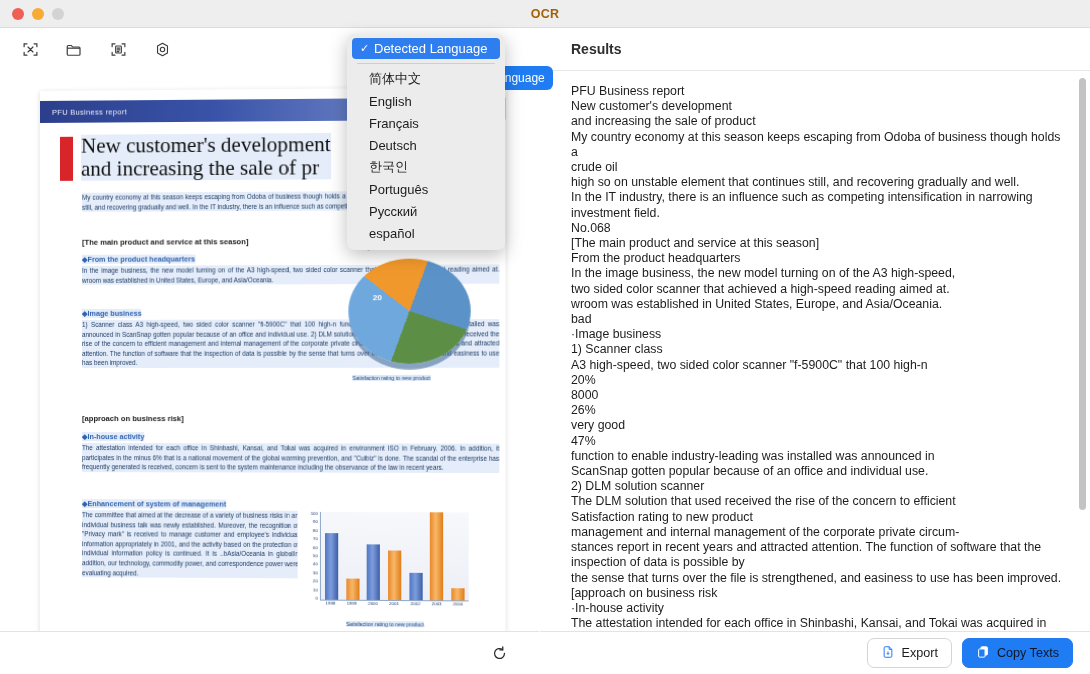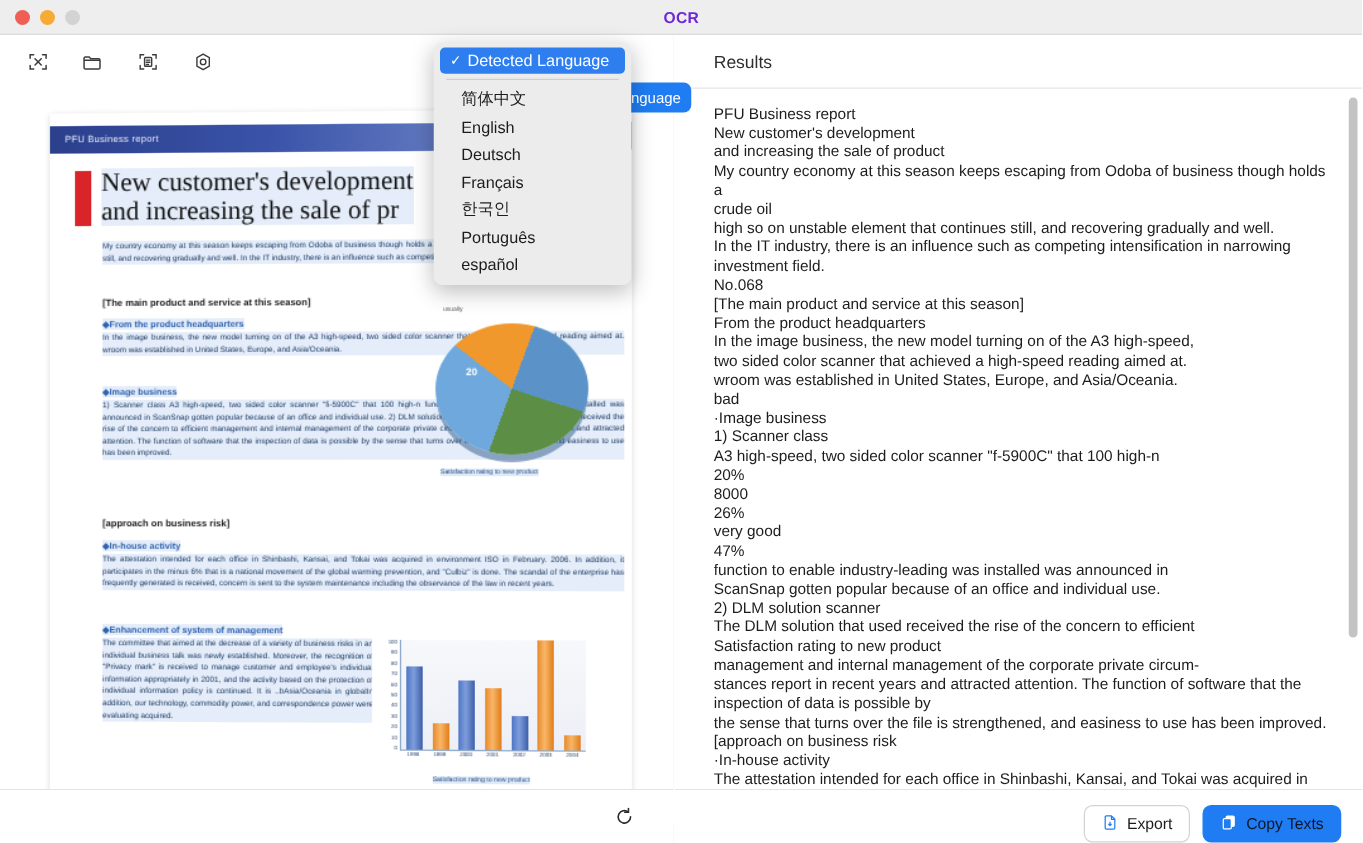--- a/index.html
+++ b/index.html
@@ -25,21 +25,21 @@
     display: flex; align-items: center;
   }
   .traffic { display: flex; gap: 8px; margin-left: 12px; }
   .light { width: 12px; height: 12px; border-radius: 50%; display: block; }
   .light.red    { background: #f25murky; }
   .light.red    { background: #ef5f56; }
   .light.yellow { background: #f6ab35; }
   .light.grey   { background: #d3d3d3; }
   .window-title {
     position: absolute; left: 0; right: 0; text-align: center;
-    font-size: 12.5px; color: #6d28d9; font-weight: 600;
+    font-size: 12.5px; color: #a16207; font-weight: 600;
     letter-spacing: .2px;
     pointer-events: none;
   }
 
   
   .left-pane {
     position: absolute; top: 28px; left: 0;
     width: 539px; height: 646px;
     background: #ffffff;
     border-right: 1px solid #dcdcdc;
@@ -192,21 +192,21 @@
     position: absolute; top: 28px; left: 540px;
     width: 550px; height: 646px;
     background: #ffffff;
   }
   .results-header {
     position: absolute; top: 0; left: 0; width: 550px; height: 43px;
     display: flex; align-items: center; padding-left: 31px;
     border-bottom: 1px solid #e6e6e6;
     background: #fff;
   }
-  .results-header h2 { font-size: 14px; font-weight: 400; color: #2e2e2e; }
+  .results-header h2 { font-size: 14px; font-weight: 700; color: #2e2e2e; }
   .results-body {
     position: absolute; top: 44px; left: 0;
     width: 550px; height: 588px;
     padding: 12px 22px 0 31px;
     overflow: hidden;
   }
   .results-body p {
     font-size: 12.3px;
     line-height: 15.2px;
     color: #1d1d1d;
@@ -218,21 +218,21 @@
   }
   .vthumb {
     width: 7px; height: 432px; border-radius: 4px;
     background: #c3c3c3;
   }
   .right-bottom {
     position: absolute; bottom: 0; left: 0;
     width: 550px; height: 43px;
     border-top: 1px solid #e3e3e3;
     background: #fff;
-    display: flex; align-items: flex-end; justify-content: flex-end;
+    display: flex; align-items: center; justify-content: flex-end;
     gap: 10px; padding-right: 17px;
   }
   .btn {
     height: 30px; border-radius: 7px;
     display: flex; align-items: center; gap: 7px;
     padding: 0 13px; font-size: 12.6px;
     cursor: pointer; white-space: nowrap;
   }
   .btn-export {
     background: #fff; color: #1b1b1b;
@@ -481,21 +481,22 @@
 
   <div class="dropdown">
     <div class="dd-item selected">
       <span class="chk">✓</span>
       <span>Detected Language</span>
     </div>
     <div class="dd-sep"></div>
     <div id="lang-items">
         <div class="dd-item plain">简体中文</div>
         <div class="dd-item plain">English</div>
+        <div class="dd-item plain">Français</div>
         <div class="dd-item plain">Deutsch</div>
-        <div class="dd-item plain">Français</div>
         <div class="dd-item plain">한국인</div>
         <div class="dd-item plain">Português</div>
+        <div class="dd-item plain">Русский</div>
         <div class="dd-item plain">español</div>
       </div>
   </div>
 
 </div>
 
 </body></html>

